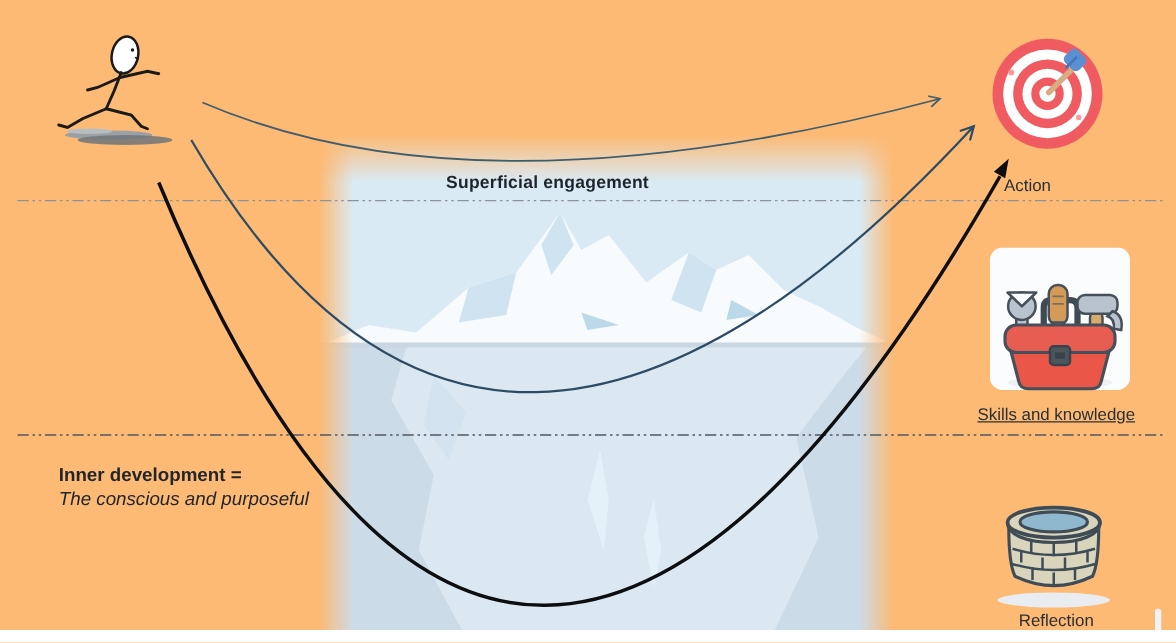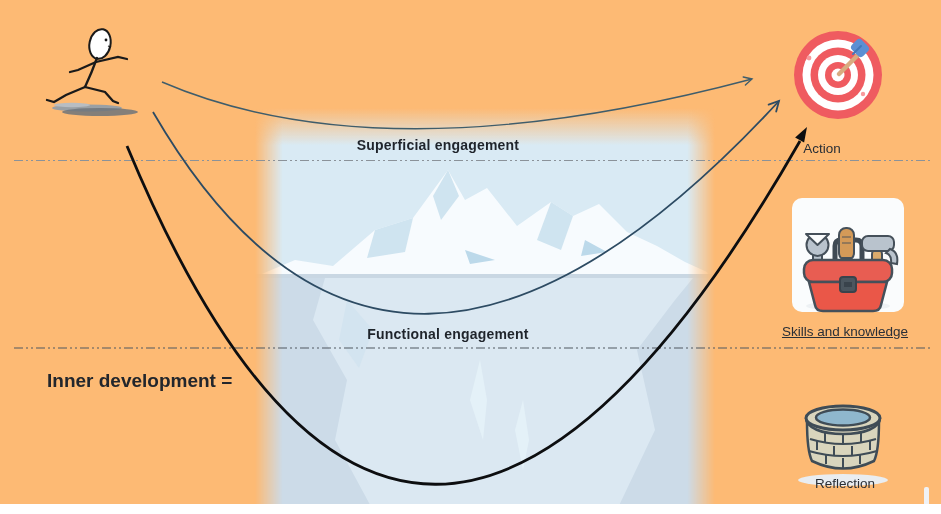--- a/index.html
+++ b/index.html
@@ -11,21 +11,21 @@
   .curve-label{
     position:absolute;transform:translateX(-50%);white-space:nowrap;
     font-weight:700;font-size:14px;letter-spacing:.2px;color:#1f242b;
   }
   .icon-label{
     position:absolute;transform:translateX(-50%);white-space:nowrap;
     font-weight:400;font-size:13.5px;color:#2a2f36;
   }
   .note{
     position:absolute;left:47px;top:372px;width:220px;
-    font-size:19px;line-height:18.6px;color:#22262c;
+    font-size:15px;line-height:18.6px;color:#22262c;
   }
   .note .note-head{font-weight:700;font-style:normal;}
   .note .note-line{font-style:italic;}
   .edge-artifact{
     position:absolute;left:924px;top:487px;width:5px;height:27px;
     background:#f0f2f5;border-radius:2px;
   }
   svg{display:block;}
 </style>
 </head>
@@ -154,25 +154,25 @@
       <path d="M32,29 L32,39 M50,32 L50,42 M68,29 L68,39"></path>
       <path d="M24,38 L24,47 M41,43 L41,53 M59,43 L59,53 M77,38 L77,47"></path>
       <path d="M33,51 L33,61 M50,55 L50,65 M67,51 L67,61"></path>
     </g>
     <path d="M13,15 C13,25 29,31 50,31 C71,31 87,25 87,15" fill="#d9d5bd" stroke="#3f4c56" stroke-width="2.5"></path>
     <ellipse cx="50" cy="15" rx="37" ry="12" fill="#d9d5bd" stroke="#3f4c56" stroke-width="3"></ellipse>
     <ellipse cx="50" cy="14.5" rx="27" ry="8" fill="#8fb7cd" stroke="#3f4c56" stroke-width="2.5"></ellipse>
   </svg>
 
   <div class="curve-label" style="left:438px;top:137px;">Superficial engagement</div>
-  <div class="curve-label" style="left:448px;top:326px;">Functional engagement</div>
 
   <div class="icon-label" style="left:822px;top:141px;">Action</div>
   <div class="icon-label" style="left:845px;top:324px;text-decoration:underline;">Skills and knowledge</div>
-  <div class="icon-label" style="left:845px;top:476px;">Reflection</div>
+  <div class="icon-label" style="left:845px;top:489px;">Reflection</div>
 
   <div class="note">
     <div class="note-head">Inner development =</div>
+    <div class="note-line">The conscious and purposeful</div>
   </div>
 
   <div class="edge-artifact"></div>
 
 </div>
 
 </body></html>

